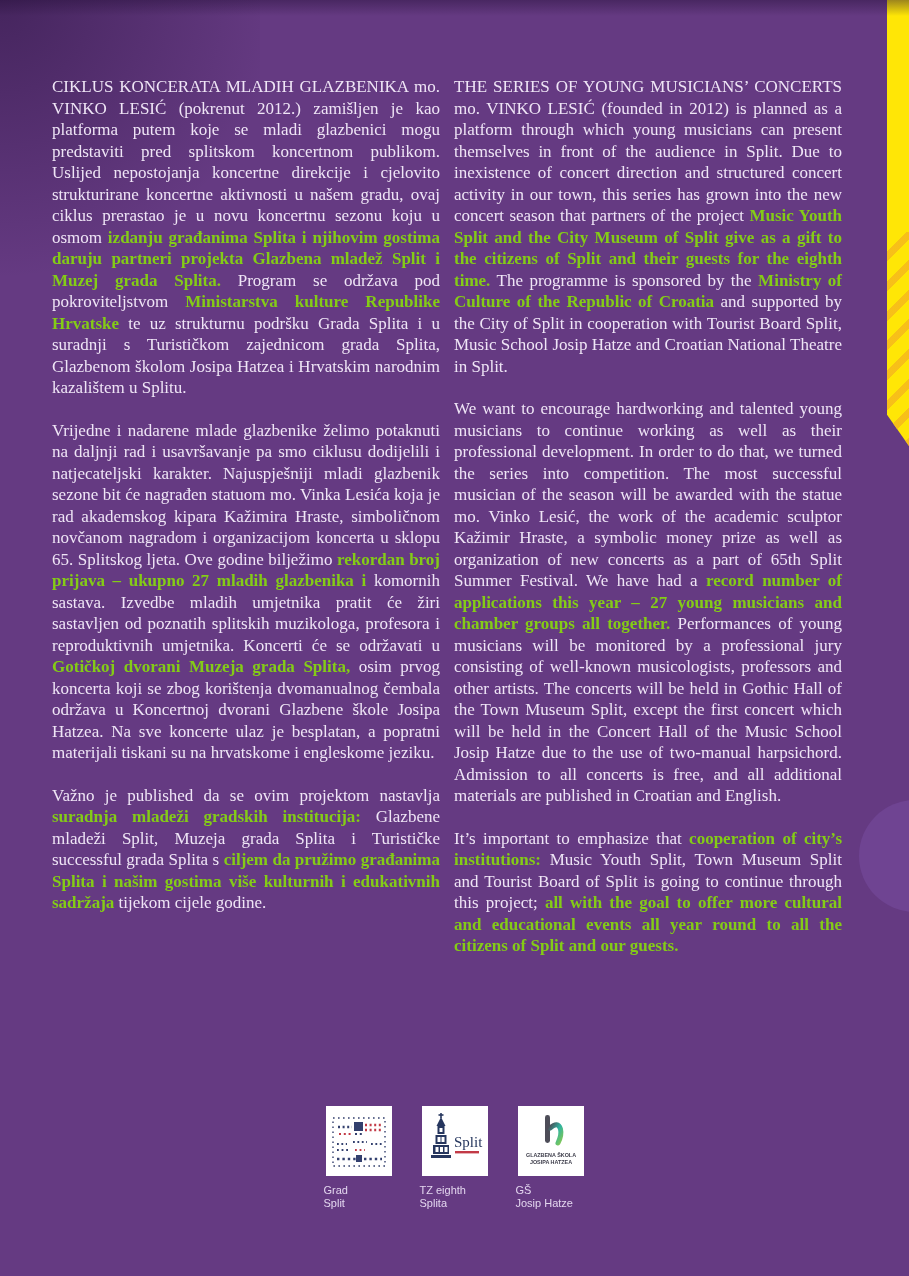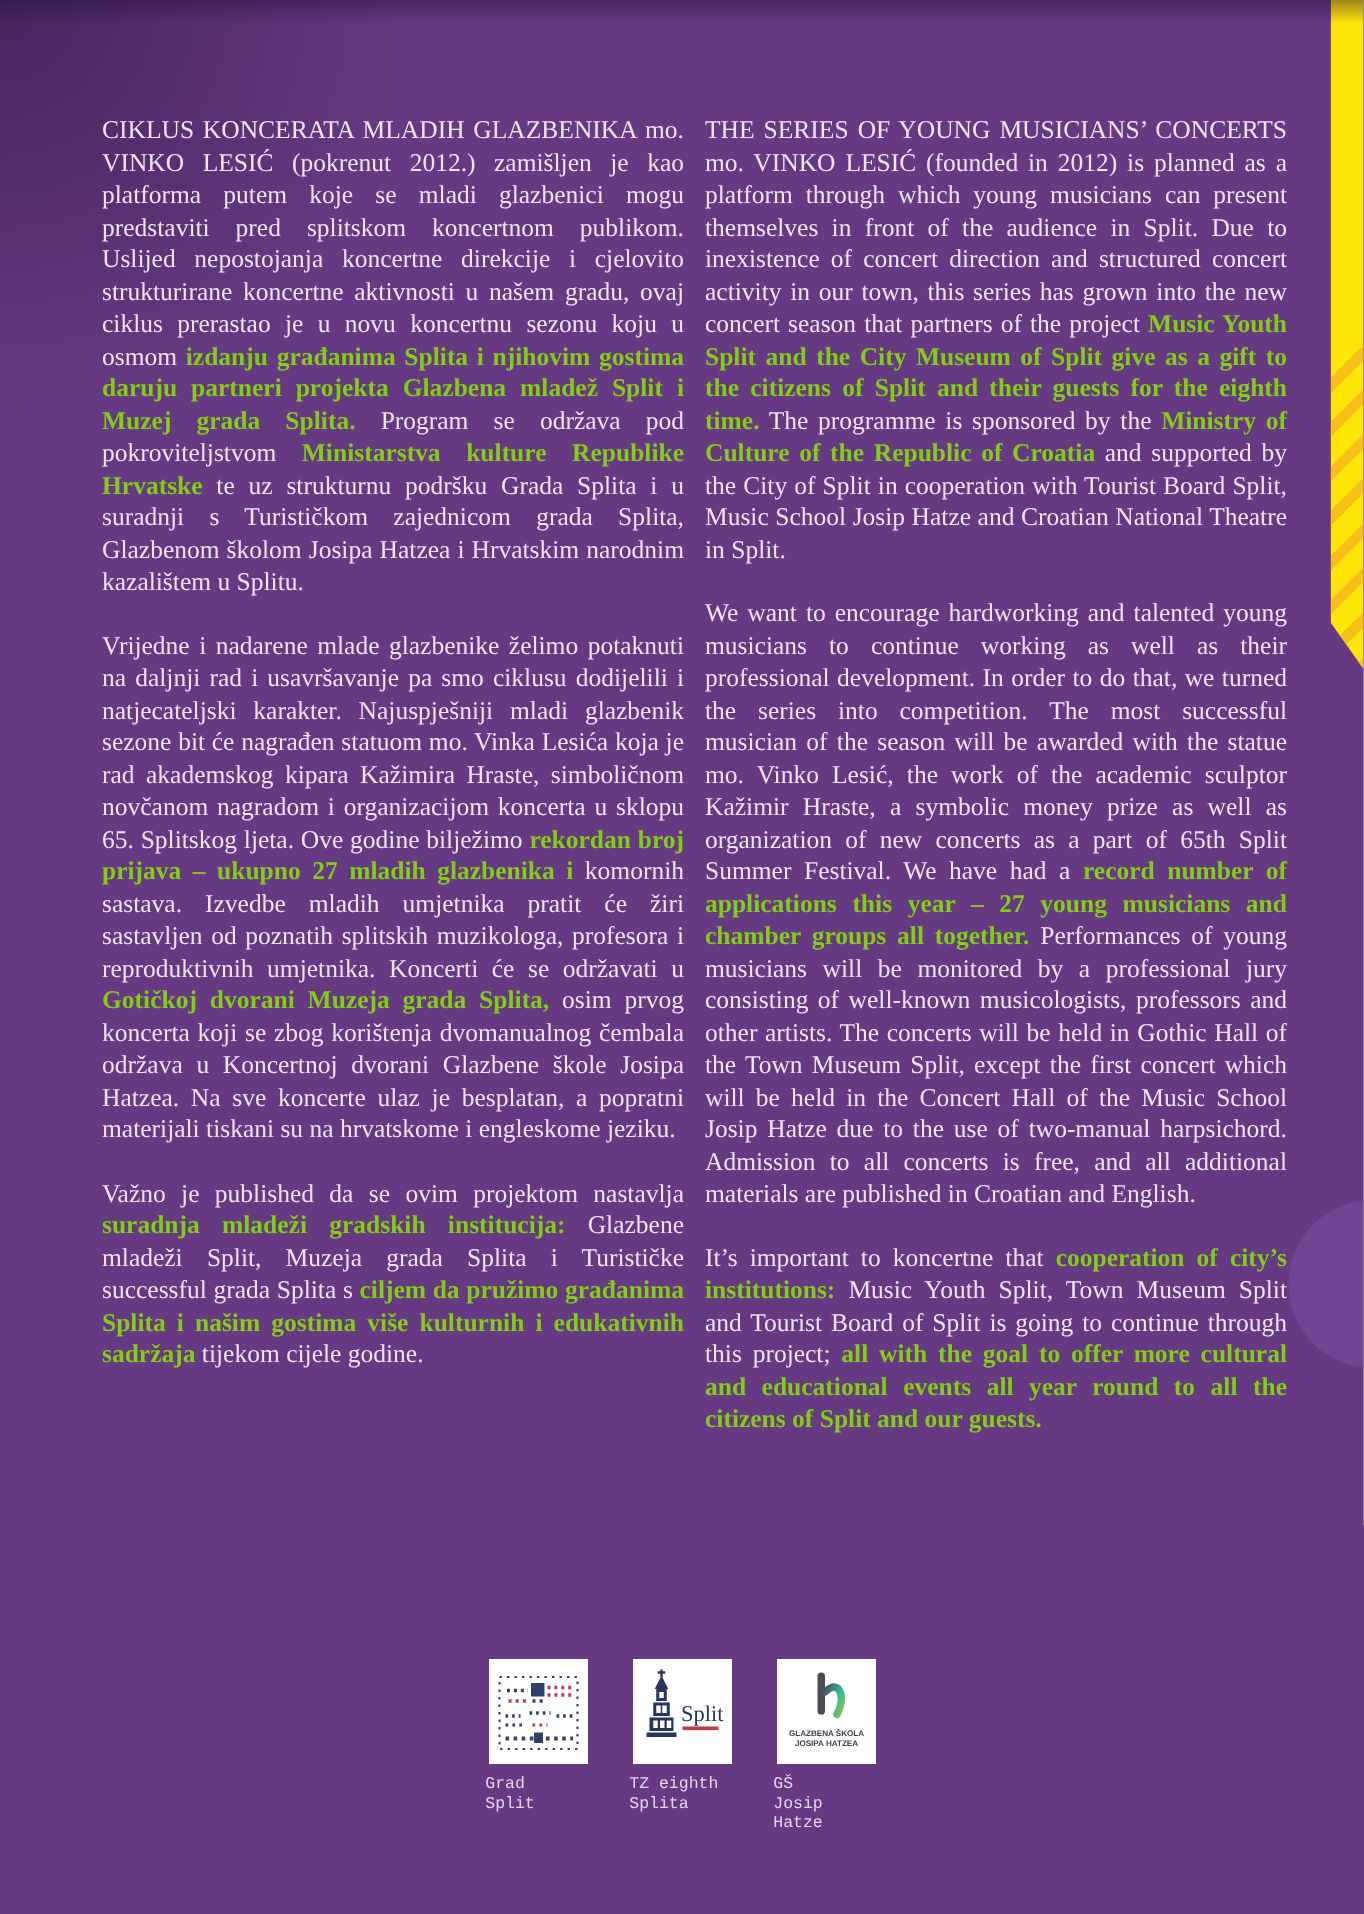--- a/index.html
+++ b/index.html
@@ -34,21 +34,21 @@
       rgba(246,185,28,.85) 14px 21px);
   }
   
   .blob{
     position:absolute;top:800px;right:-62px;width:112px;height:112px;
     border-radius:50%;
     background:#6f4492;
   }
   
   .content{
-    position:absolute;left:68px;top:76px;width:790px;
+    position:absolute;left:52px;top:76px;width:790px;
     display:flex;gap:14px;
   }
   .col{width:388px;}
   .para{
     margin:0 0 21px 0;
     font-size:17px;line-height:21.5px;
     color:#efe5f6;
     text-align:justify;
   }
   .para .b{font-weight:bold;color:#84cc16;}
@@ -60,21 +60,21 @@
   .logo-block{width:70px;}
   .logo-box{
     width:66px;height:70px;margin:0 auto;background:#ffffff;
     display:flex;align-items:center;justify-content:center;
   }
   .logo-caption{
     margin-top:8px;
     font-family:"Liberation Sans","DejaVu Sans",sans-serif;
     font-size:11px;line-height:13px;color:#e3d6ef;
   }
-  .logo-caption span{display:block;font-family:Liberation Mono, monospace;}
+  .logo-caption span{display:block;}
 </style>
 </head>
 <body>
 
 <div class="page">
 
   <div class="ribbon">
     <div class="ribbon-stripes"></div>
   </div>
   <div class="blob"></div>
@@ -83,21 +83,21 @@
 
   <div class="content">
     <div class="col">
       <p class="para"><span>CIKLUS KONCERATA MLADIH GLAZBENIKA mo. VINKO LESIĆ (pokrenut 2012.) zamišljen je kao platforma putem koje se mladi glazbenici mogu predstaviti pred splitskom koncertnom publikom. Uslijed nepostojanja koncertne direkcije i cjelovito strukturirane koncertne aktivnosti u našem gradu, ovaj ciklus prerastao je u novu koncertnu sezonu koju u osmom </span><span class="b">izdanju građanima Splita i njihovim gostima daruju partneri projekta Glazbena mladež Split i Muzej grada Splita.</span><span> Program se održava pod pokroviteljstvom </span><span class="b">Ministarstva kulture Republike Hrvatske</span><span> te uz strukturnu podršku Grada Splita i u suradnji s Turističkom zajednicom grada Splita, Glazbenom školom Josipa Hatzea i Hrvatskim narodnim kazalištem u Splitu.</span></p>
       <p class="para"><span>Vrijedne i nadarene mlade glazbenike želimo potaknuti na daljnji rad i usavršavanje pa smo ciklusu dodijelili i natjecateljski karakter. Najuspješniji mladi glazbenik sezone bit će nagrađen statuom mo. Vinka Lesića koja je rad akademskog kipara Kažimira Hraste, simboličnom novčanom nagradom i organizacijom koncerta u sklopu 65. Splitskog ljeta. Ove godine bilježimo </span><span class="b">rekordan broj prijava – ukupno 27 mladih glazbenika i</span><span> komornih sastava. Izvedbe mladih umjetnika pratit će žiri sastavljen od poznatih splitskih muzikologa, profesora i reproduktivnih umjetnika. Koncerti će se održavati u </span><span class="b">Gotičkoj dvorani Muzeja grada Splita,</span><span> osim prvog koncerta koji se zbog korištenja dvomanualnog čembala održava u Koncertnoj dvorani Glazbene škole Josipa Hatzea. Na sve koncerte ulaz je besplatan, a popratni materijali tiskani su na hrvatskome i engleskome jeziku.</span></p>
       <p class="para"><span>Važno je published da se ovim projektom nastavlja </span><span class="b">suradnja mladeži gradskih institucija:</span><span> Glazbene mladeži Split, Muzeja grada Splita i Turističke successful grada Splita s </span><span class="b">ciljem da pružimo građanima Splita i našim gostima više kulturnih i edukativnih sadržaja</span><span> tijekom cijele godine.</span></p>
     </div>
     <div class="col">
       <p class="para"><span>THE SERIES OF YOUNG MUSICIANS’ CONCERTS mo. VINKO LESIĆ (founded in 2012) is planned as a platform through which young musicians can present themselves in front of the audience in Split. Due to inexistence of concert direction and structured concert activity in our town, this series has grown into the new concert season that partners of the project </span><span class="b">Music Youth Split and the City Museum of Split give as a gift to the citizens of Split and their guests for the eighth time.</span><span> The programme is sponsored by the </span><span class="b">Ministry of Culture of the Republic of Croatia</span><span> and supported by the City of Split in cooperation with Tourist Board Split, Music School Josip Hatze and Croatian National Theatre in Split.</span></p>
       <p class="para"><span>We want to encourage hardworking and talented young musicians to continue working as well as their professional development. In order to do that, we turned the series into competition. The most successful musician of the season will be awarded with the statue mo. Vinko Lesić, the work of the academic sculptor Kažimir Hraste, a symbolic money prize as well as organization of new concerts as a part of 65th Split Summer Festival. We have had a </span><span class="b">record number of applications this year – 27 young musicians and chamber groups all together.</span><span> Performances of young musicians will be monitored by a professional jury consisting of well-known musicologists, professors and other artists. The concerts will be held in Gothic Hall of the Town Museum Split, except the first concert which will be held in the Concert Hall of the Music School Josip Hatze due to the use of two-manual harpsichord. Admission to all concerts is free, and all additional materials are published in Croatian and English.</span></p>
-      <p class="para"><span>It’s important to koncertne that </span><span class="b">cooperation of city’s institutions:</span><span> Music Youth Split, Town Museum Split and Tourist Board of Split is going to continue through this project; </span><span class="b">all with the goal to offer more cultural and educational events all year round to all the citizens of Split and our guests.</span></p>
+      <p class="para"><span>It’s important to emphasize that </span><span class="b">cooperation of city’s institutions:</span><span> Music Youth Split, Town Museum Split and Tourist Board of Split is going to continue through this project; </span><span class="b">all with the goal to offer more cultural and educational events all year round to all the citizens of Split and our guests.</span></p>
     </div>
   </div>
 
   <div class="logos">
 
     <div class="logo-block">
       <div class="logo-box">
         <svg width="60" height="62" viewBox="0 0 60 62">
           <rect x="4" y="8" width="52" height="48" fill="none" stroke="#33406e" stroke-width="1.4" stroke-dasharray="1.6 3.4"></rect>
           <line x1="9" y1="17" x2="23" y2="17" stroke="#33406e" stroke-width="2.4" stroke-dasharray="2 2.6"></line>

